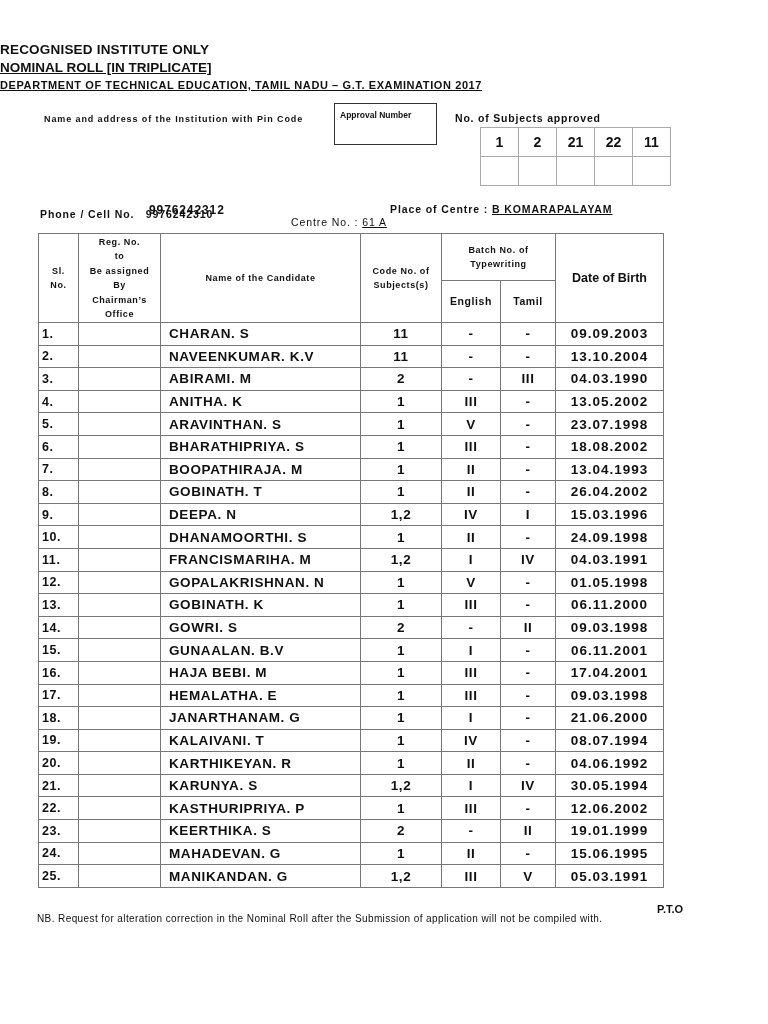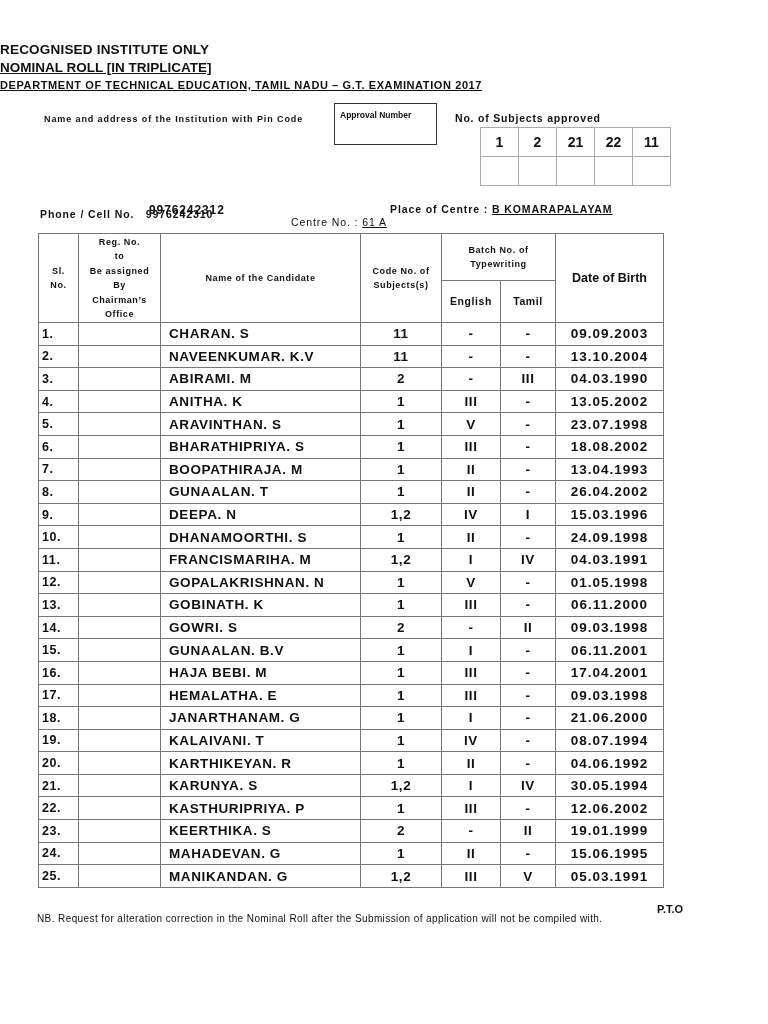--- a/index.html
+++ b/index.html
@@ -186,21 +186,21 @@
         <td></td>
         <td class="nm">BOOPATHIRAJA. M</td>
         <td>1</td>
         <td>II</td>
         <td>-</td>
         <td class="dob">13.04.1993</td>
       </tr>
       <tr>
         <td class="sl">8.</td>
         <td></td>
-        <td class="nm">GUNAALAN. T</td>
+        <td class="nm">GOBINATH. T</td>
         <td>1</td>
         <td>II</td>
         <td>-</td>
         <td class="dob">26.04.2002</td>
       </tr>
       <tr>
         <td class="sl">9.</td>
         <td></td>
         <td class="nm">DEEPA. N</td>
         <td>1,2</td>

